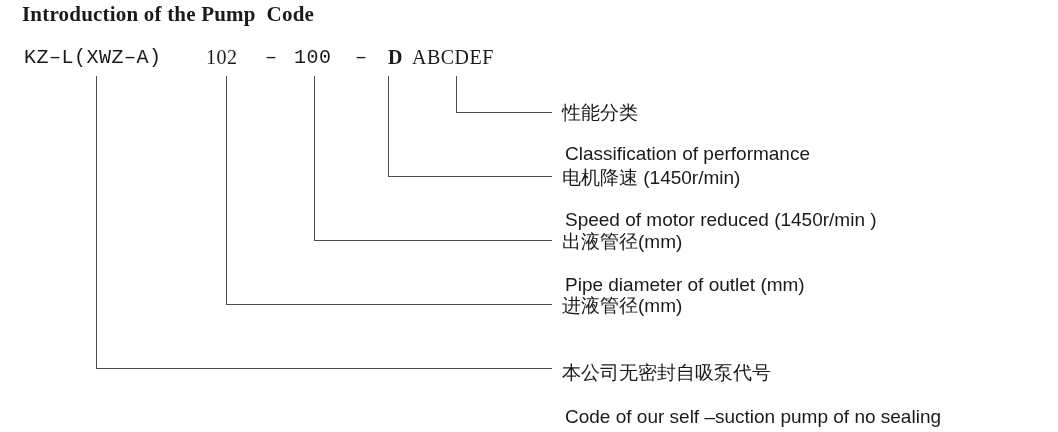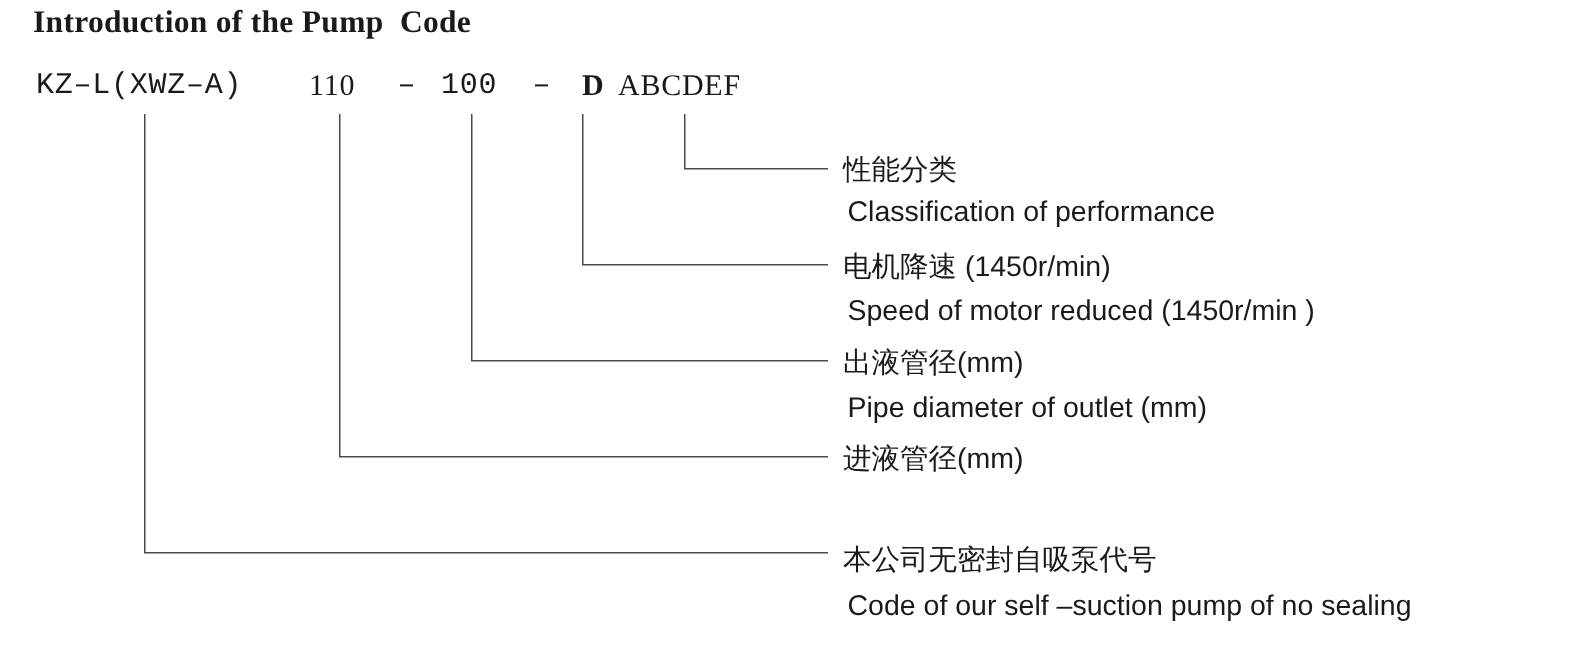--- a/index.html
+++ b/index.html
@@ -54,31 +54,32 @@
     font-size: 19px;
     white-space: pre;
     font-family: "Liberation Sans", sans-serif;
   }
   .label-en {
     position: absolute;
     left: 565px;
     font-size: 19px;
     white-space: pre;
     font-family: "Liberation Sans", sans-serif;
+    margin-top: 12px;
   }
 </style>
 </head>
 <body>
 
 <div id="page">
 
   <div id="title">Introduction of the Pump  Code</div>
 
   <div class="code-part" id="code-main">KZ–L(XWZ–A)</div>
-  <div class="code-part" id="code-125">110</div>
+  <div class="code-part" id="code-125">102</div>
   <div class="code-part" id="code-dash1">–</div>
   <div class="code-part" id="code-100">100</div>
   <div class="code-part" id="code-dash2">–</div>
   <div class="code-part" id="code-d">D</div>
   <div class="code-part" id="code-abcdef">ABCDEF</div>
 
   <div class="leader v" style="left:456px; top:76px; height:36px;"></div>
   <div class="leader h" style="left:456px; top:112px; width:96px;"></div>
 
   <div class="leader v" style="left:388px; top:76px; height:100px;"></div>

